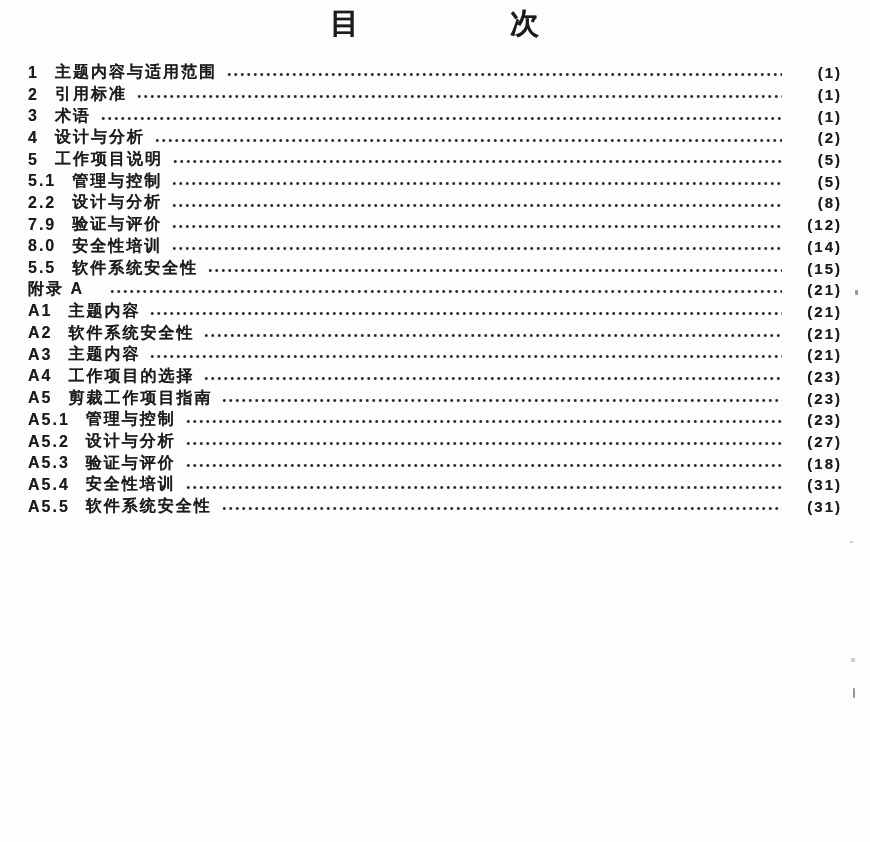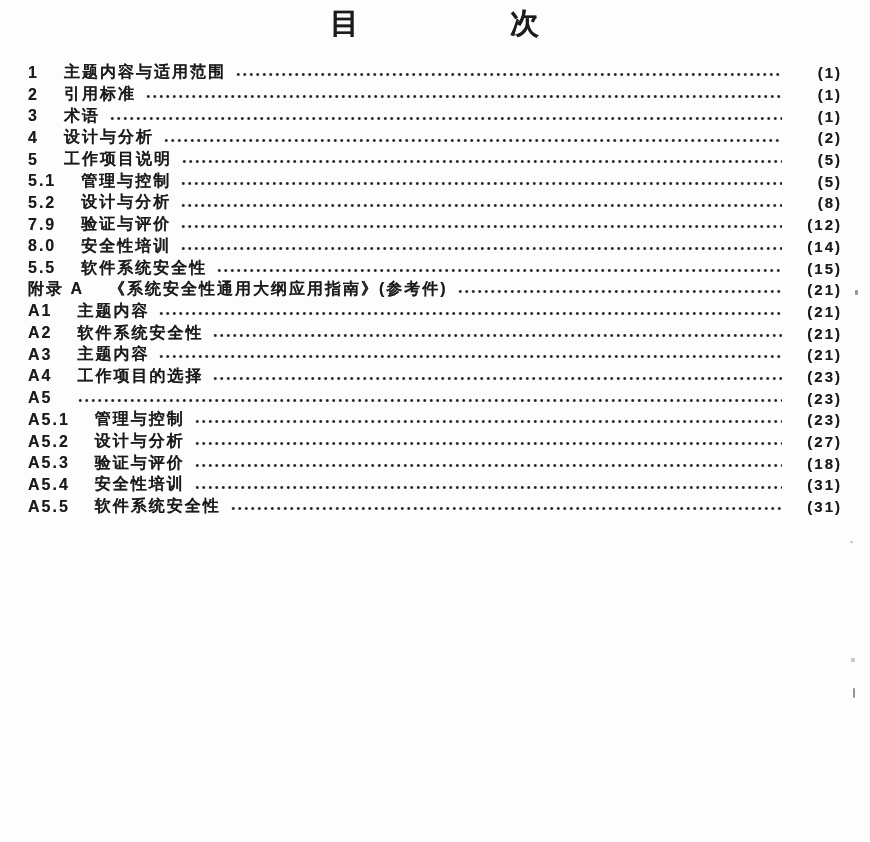--- a/index.html
+++ b/index.html
@@ -44,21 +44,20 @@
     letter-spacing: 2px;
     white-space: nowrap;
     text-shadow: 0 0 0.5px rgba(0,0,0,0.5);
   }
   .toc-num {
     margin-right: 16px;
     white-space: pre;
   }
   .toc-title {
     white-space: nowrap;
-    margin-left: 9px;
   }
   .toc-leader {
     flex: 1;
     height: 6px;
     margin: 4px 8px 0 9px;
     background-image: radial-gradient(circle, #222222 1.2px, rgba(0,0,0,0) 1.55px);
     background-size: 6.5px 5px;
     background-position: 0 60%;
     background-repeat: repeat-x;
     min-width: 12px;
@@ -127,21 +126,21 @@
   </div>
 
   <div class="toc-row">
     <span class="toc-num">5.1</span>
     <span class="toc-title">管理与控制</span>
     <span class="toc-leader"></span>
     <span class="toc-page">(5)</span>
   </div>
 
   <div class="toc-row">
-    <span class="toc-num">5.2</span>
+    <span class="toc-num">2.2</span>
     <span class="toc-title">设计与分析</span>
     <span class="toc-leader"></span>
     <span class="toc-page">(8)</span>
   </div>
 
   <div class="toc-row">
     <span class="toc-num">7.9</span>
     <span class="toc-title">验证与评价</span>
     <span class="toc-leader"></span>
     <span class="toc-page">(12)</span>
@@ -156,21 +155,20 @@
 
   <div class="toc-row">
     <span class="toc-num">5.5</span>
     <span class="toc-title">软件系统安全性</span>
     <span class="toc-leader"></span>
     <span class="toc-page">(15)</span>
   </div>
 
   <div class="toc-row">
     <span class="toc-num">附录 A</span>
-    <span class="toc-title">《系统安全性通用大纲应用指南》(参考件)</span>
     <span class="toc-leader"></span>
     <span class="toc-page">(21)</span>
   </div>
 
   <div class="toc-row">
     <span class="toc-num">A1</span>
     <span class="toc-title">主题内容</span>
     <span class="toc-leader"></span>
     <span class="toc-page">(21)</span>
   </div>
@@ -191,20 +189,21 @@
 
   <div class="toc-row">
     <span class="toc-num">A4</span>
     <span class="toc-title">工作项目的选择</span>
     <span class="toc-leader"></span>
     <span class="toc-page">(23)</span>
   </div>
 
   <div class="toc-row">
     <span class="toc-num">A5</span>
+    <span class="toc-title">剪裁工作项目指南</span>
     <span class="toc-leader"></span>
     <span class="toc-page">(23)</span>
   </div>
 
   <div class="toc-row">
     <span class="toc-num">A5.1</span>
     <span class="toc-title">管理与控制</span>
     <span class="toc-leader"></span>
     <span class="toc-page">(23)</span>
   </div>

